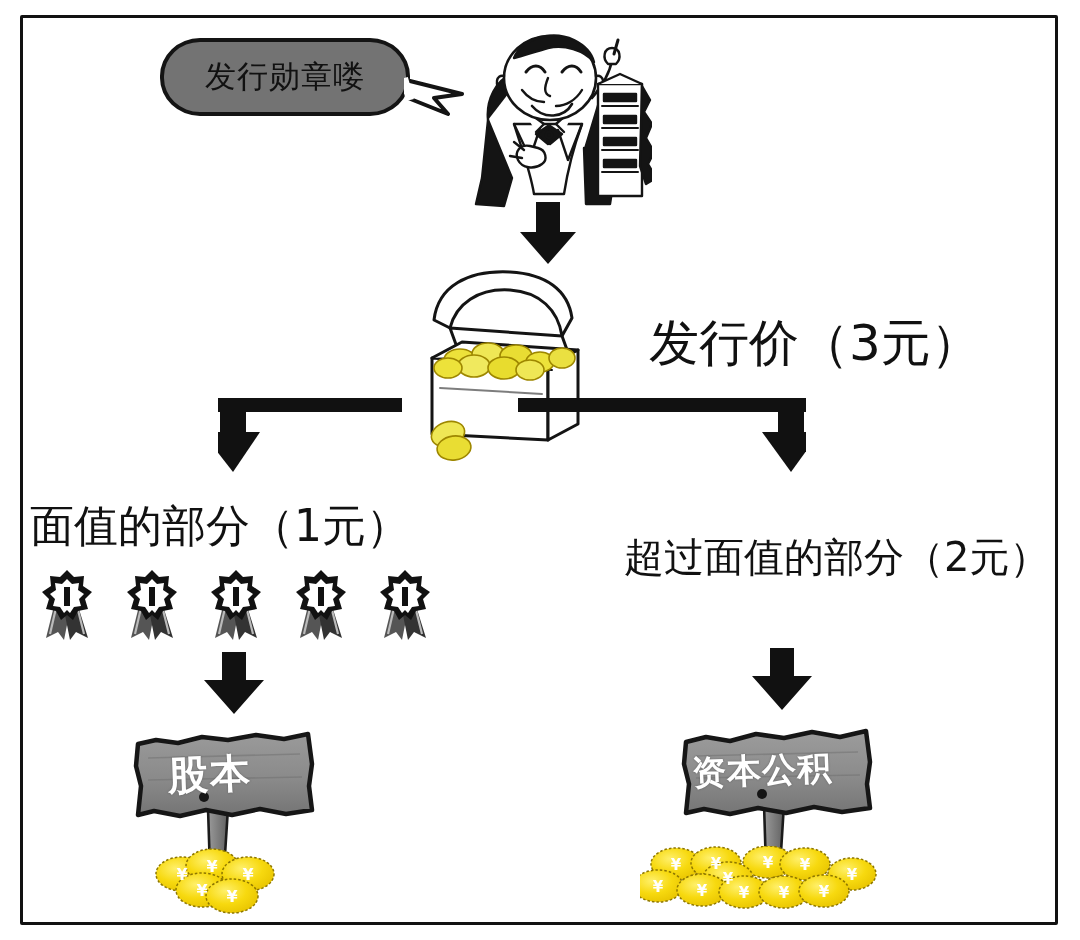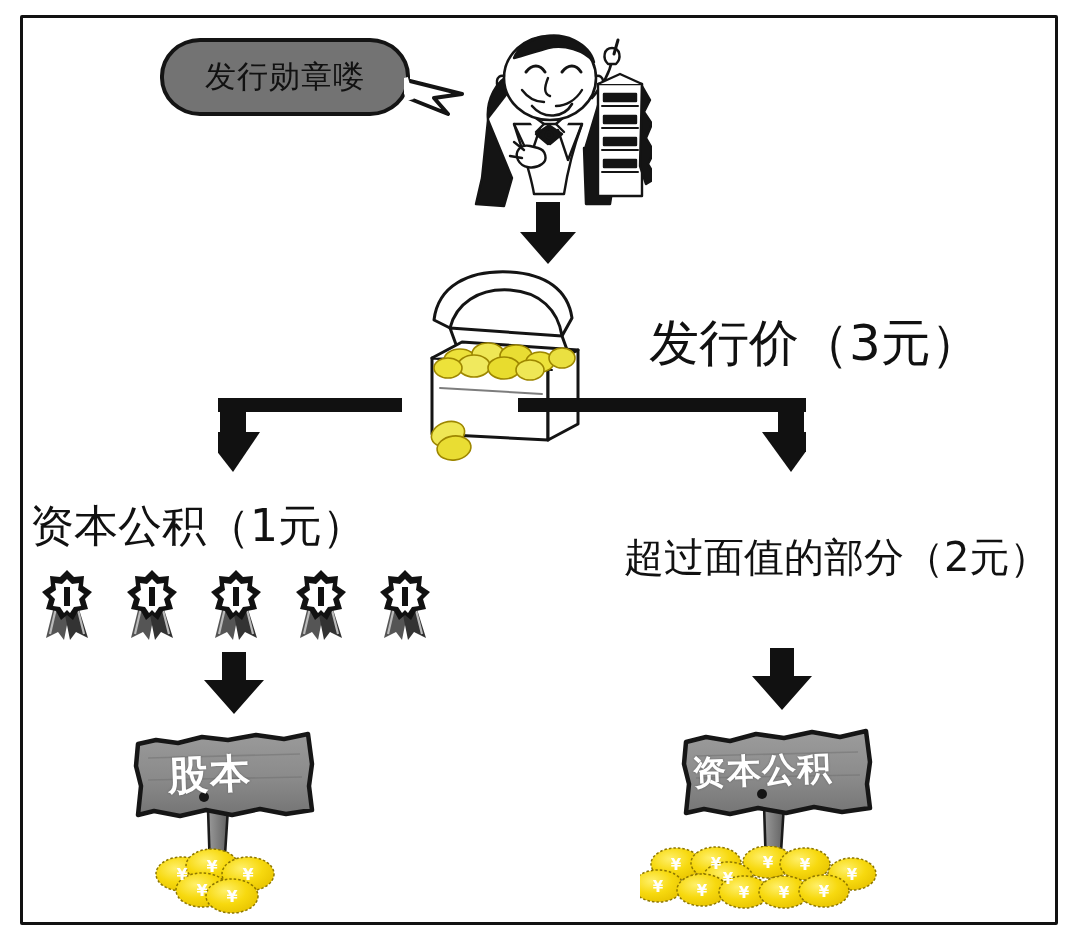--- a/index.html
+++ b/index.html
@@ -282,21 +282,21 @@
       <rect x="2" y="6" width="26" height="36" fill="#111"></rect>
       <path d="M-16 40 h58 L15 80 Z" fill="#111"></path>
 
       <rect x="560" y="6" width="26" height="36" fill="#111"></rect>
       <path d="M544 40 h58 L573 80 Z" fill="#111"></path>
     </svg>
   </div>
 
   <div class="label label-issue">发行价（3元）</div>
 
-  <div class="label label-par">资本公积（1元）</div>
+  <div class="label label-par">面值的部分（1元）</div>
 
   <div class="label label-premium">超过面值的部分（2元）</div>
 
   <div class="medals">
     <div class="medal">
       <svg width="58" height="78" viewBox="0 0 58 78">
         <g>
           <path d="M16 38 L8 70 L20 64 L26 72 L32 42 Z" fill="#555"></path>
           <path d="M40 38 L50 70 L38 64 L32 72 L26 42 Z" fill="#333"></path>
           <path d="M18 40 L12 66" stroke="#bbb" stroke-width="2.2" fill="none"></path>

